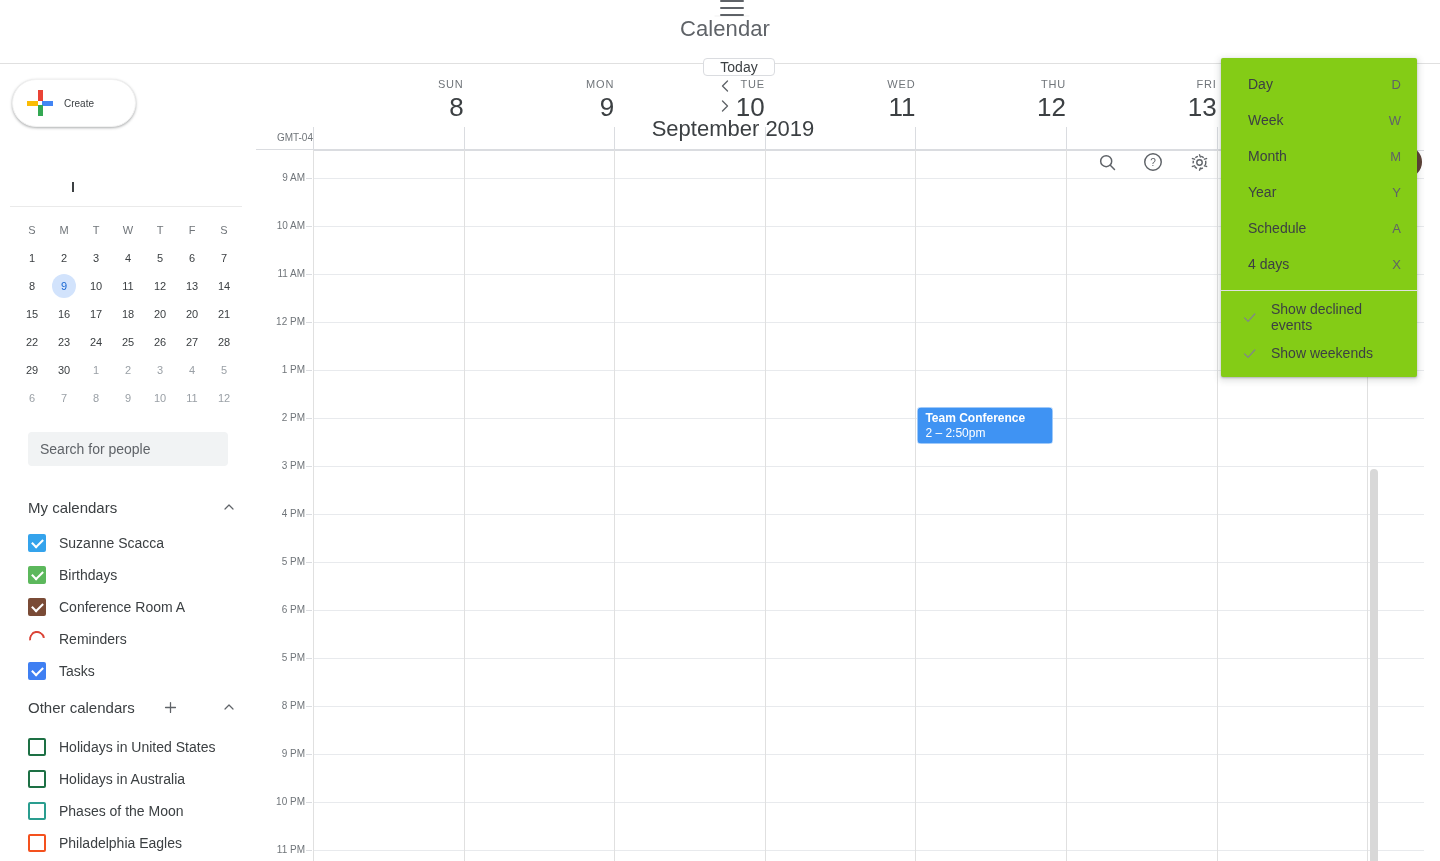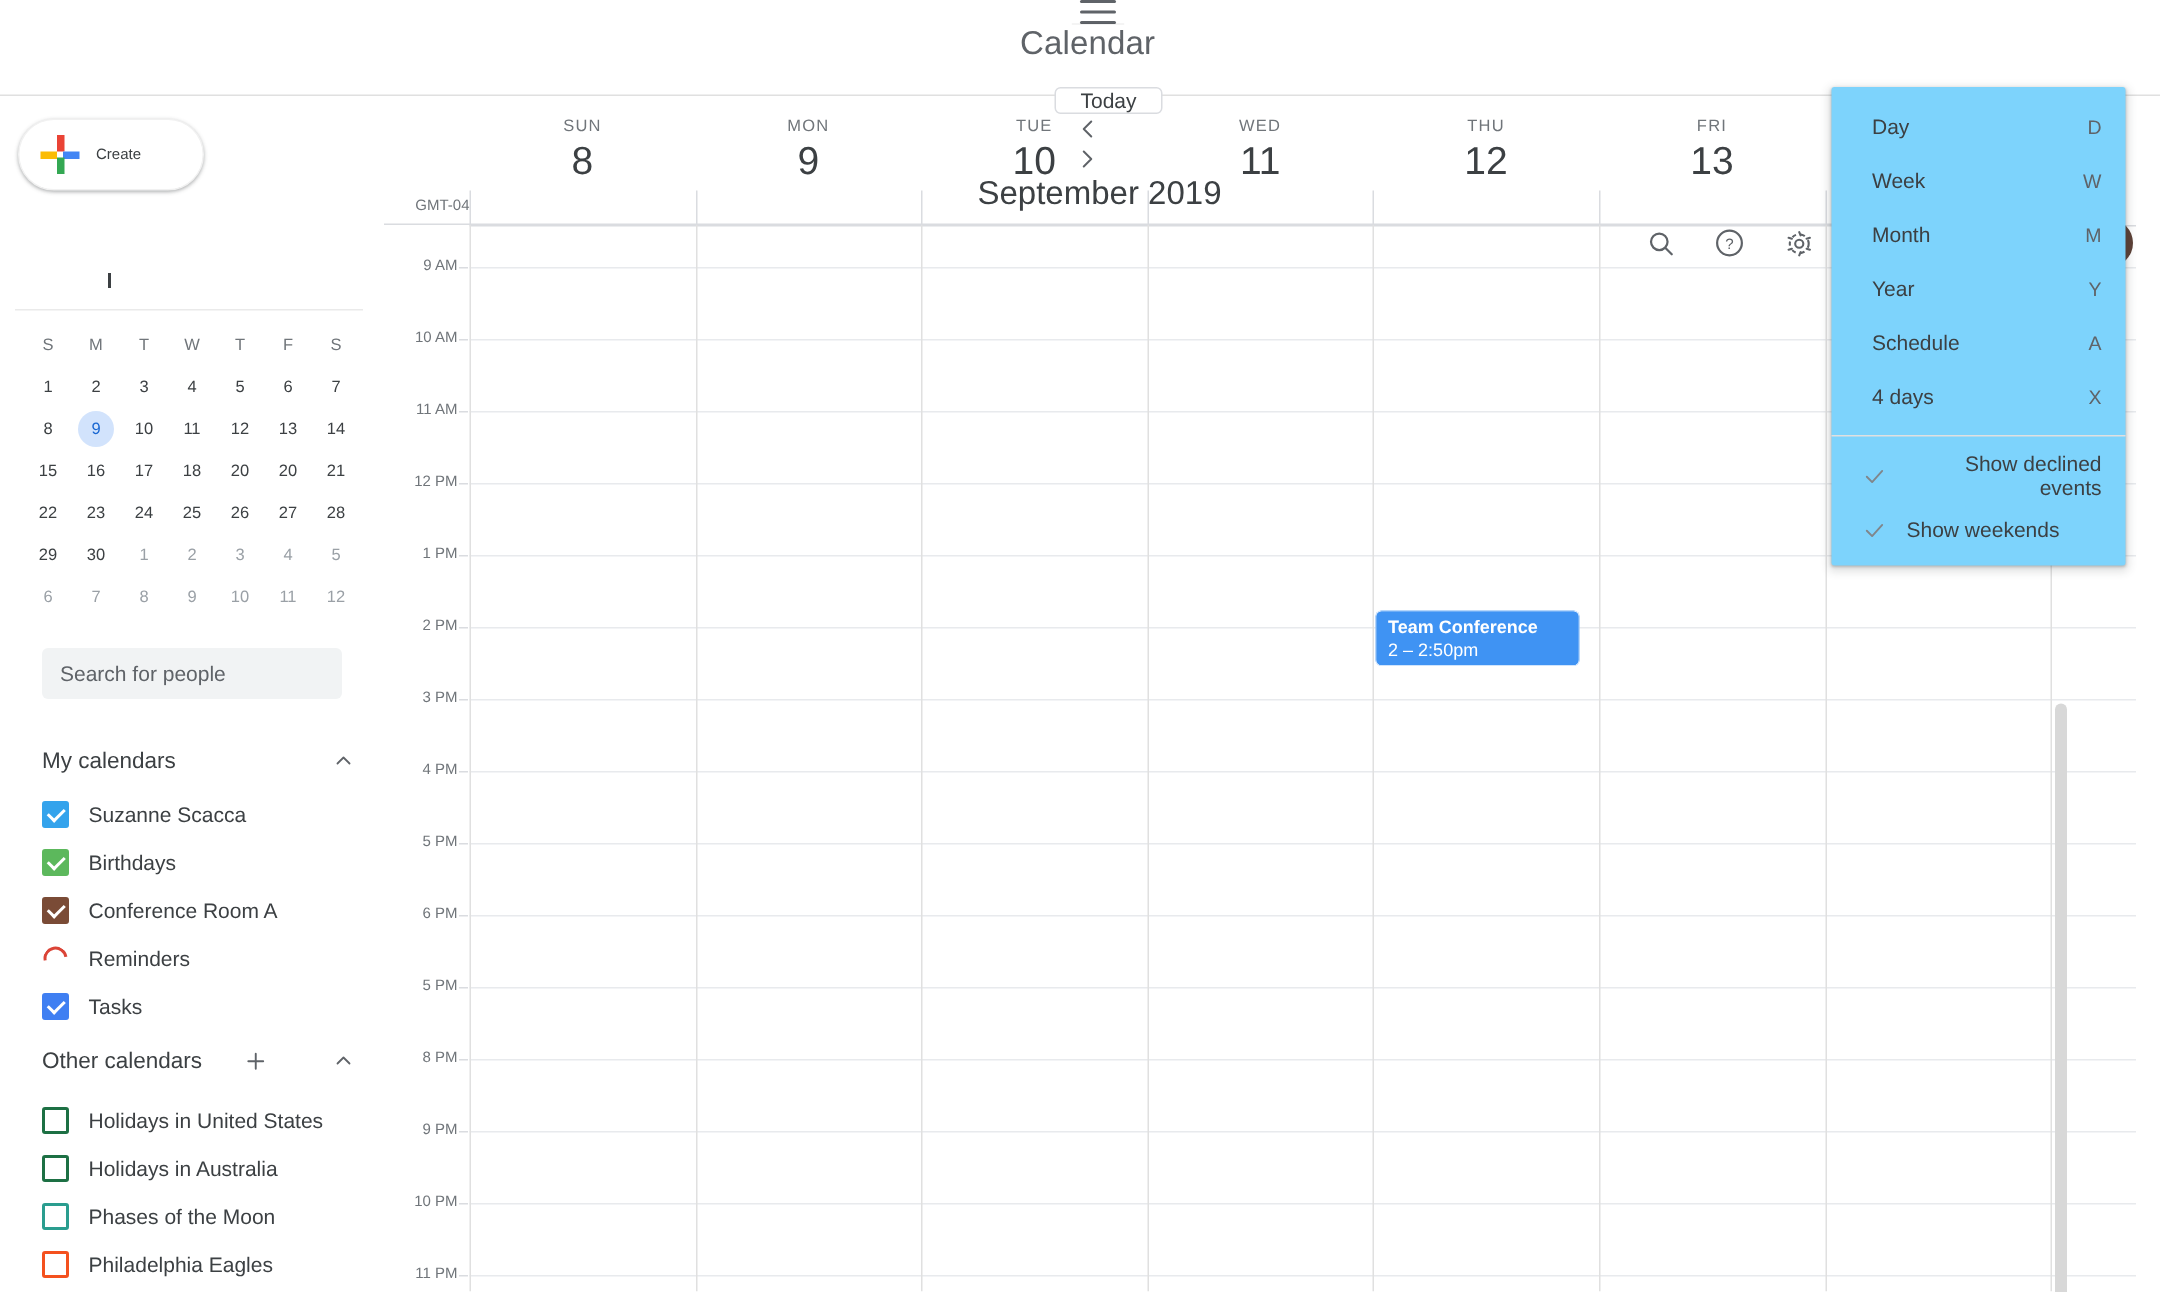--- a/index.html
+++ b/index.html
@@ -226,21 +226,21 @@
   
   .cal-area {
     position: absolute; top: 64px; left: 256px;
     width: 1184px; height: 797px;
     background: #fff;
   }
   .dayheader {
     position: absolute; top: 0; left: 0; width: 1184px; height: 86px;
   }
   .daycol-head {
-    position: absolute; top: 0; width: 151px; text-align: center;
+    position: absolute; top: 0; width: 151px; text-align: right;
   }
   .dow { margin-top: 14px; font-size: 11px; letter-spacing: 0.8px; color: #70757a; }
   .dnum-big { margin-top: 2px; font-size: 26px; color: #3c4043; font-weight: 400; cursor: pointer; }
   .tz-label {
     position: absolute; top: 68px; left: 0; width: 57px;
     text-align: right; font-size: 10px; color: #70757a;
   }
   .allday-line {
     position: absolute; top: 85px; left: 0; width: 1128px; height: 1px; background: #dadce0;
   }
@@ -284,26 +284,25 @@
   .vscroll {
     position: absolute; top: 405px; right: 62px;
     width: 8px; height: 440px;
     background: #d8d8d8; border-radius: 4px;
   }
 
   
   .menu {
     position: absolute; top: 58px; left: 1221px;
     width: 196px; height: 319px;
-    background: #7dd3fc;
+    background: #84cc16;
     box-shadow: 0 2px 6px 2px rgba(60,64,67,.15), 0 1px 2px 0 rgba(60,64,67,.3);
     border-radius: 2px;
     padding-top: 8px;
     z-index: 40;
-    text-align: right;
   }
   .menu-item {
     height: 36px; display: flex; align-items: center;
     padding: 0 16px 0 27px;
     font-size: 14px; color: #3c4043; cursor: pointer;
   }
   .menu-key { margin-left: auto; color: #5f6368; font-size: 13px; }
   .menu-div { height: 1px; background: #e0e0e0; margin: 8px 0; }
   .menu-check {
     width: 18px; height: 18px; margin-right: 13px;

